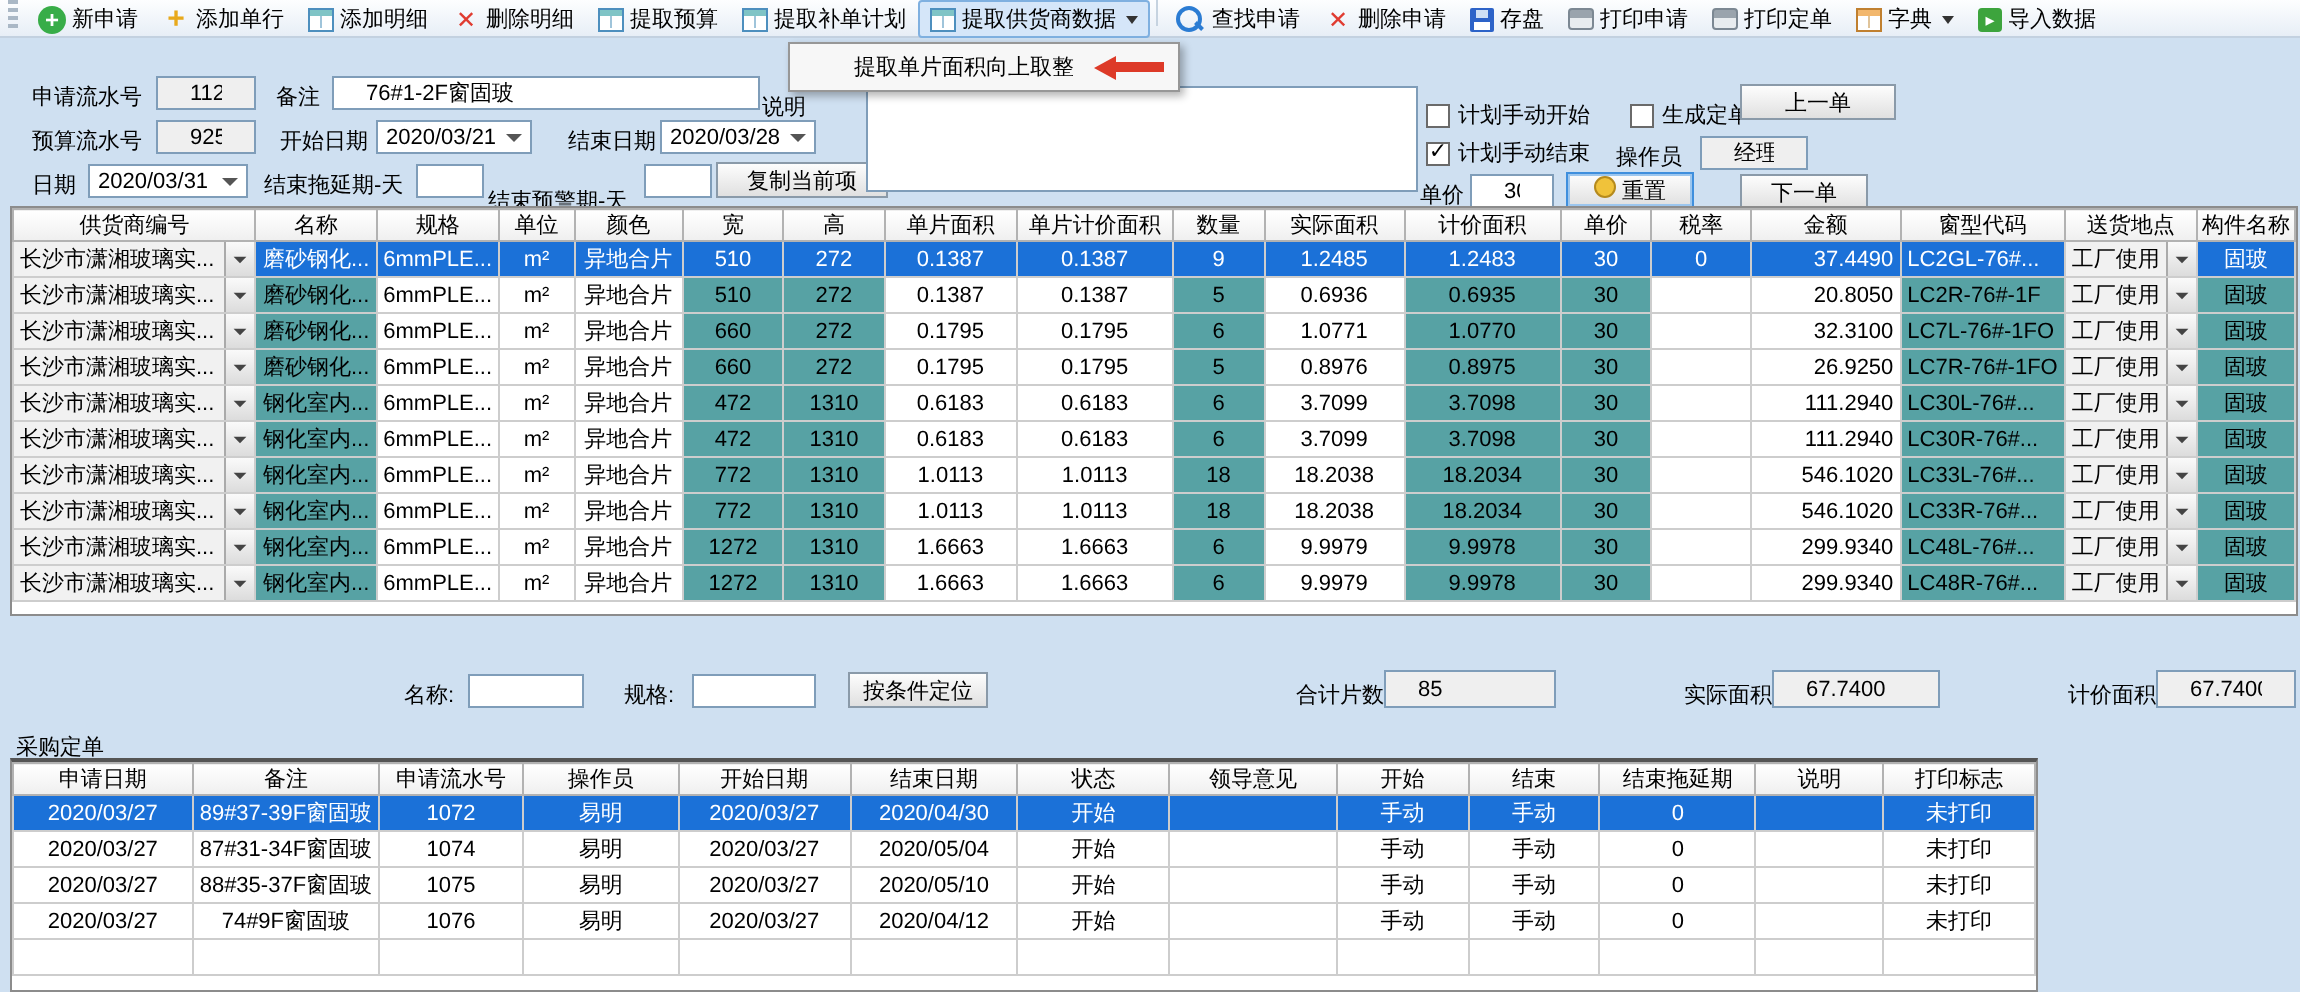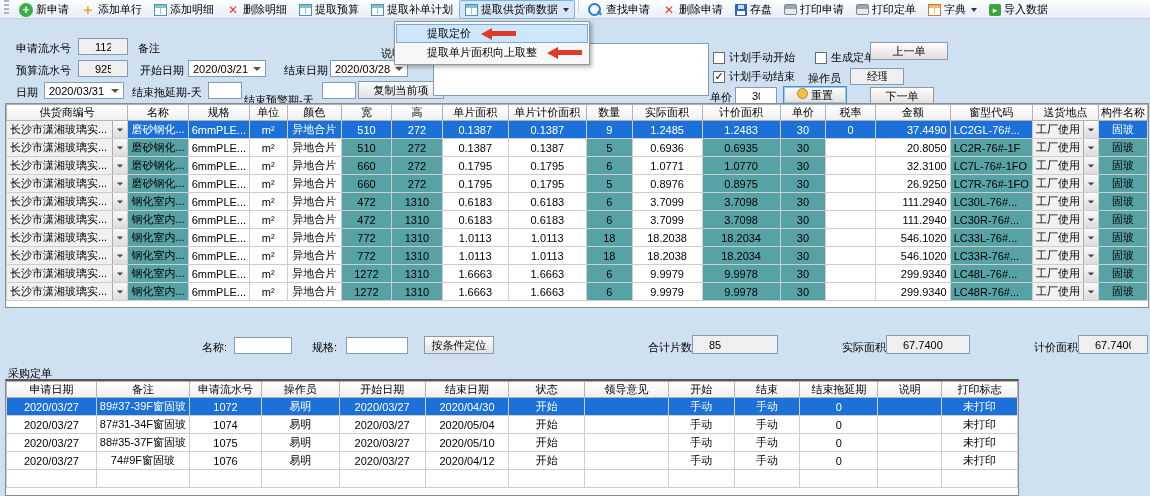--- a/index.html
+++ b/index.html
@@ -163,20 +163,21 @@
         <span class="ic ic-import"></span>
         <span>导入数据</span>
       </div>
     </div>
 
   <div class="form-panel">
 
     <div class="fl" style="left:16px;top:22px">申请流水号</div>
     <input class="fi ro" style="left: 78px; top: 19px; width: 50px;" readonly="" value="1121">
     <div class="fl" style="left:138px;top:22px">备注</div>
+    <input class="fi" style="left: 166px; top: 19px; width: 214px;" value="76#1-2F窗固玻">
 
     <div class="fl" style="left:16px;top:44px">预算流水号</div>
     <input class="fi ro" style="left: 78px; top: 41px; width: 50px;" readonly="" value="9252">
     <div class="fl" style="left:140px;top:44px">开始日期</div>
     <div class="combo" style="left:188px;top:41px;width:78px">
       <span>2020/03/21</span>
       <span class="tri"></span>
     </div>
     <div class="fl" style="left:284px;top:44px">结束日期</div>
     <div class="combo" style="left:330px;top:41px;width:78px">
@@ -215,27 +216,20 @@
 
     <div class="fl" style="left:710px;top:71px">单价</div>
     <input class="fi" style="left: 735px; top: 68px; width: 42px;" value="30">
     <button class="btn focus" style="left:783px;top:67px;width:64px"><span class="gear"></span><span>重置</span></button>
 
     <button class="btn" style="left:870px;top:23px;width:78px">上一单</button>
     <button class="btn" style="left:870px;top:68px;width:64px">下一单</button>
   </div>
 
   <div class="menu" id="menu">
-      <div class="menu-item hl">
-        <span>提取定价</span>
-        <span class="red-arrow">
-          <span class="head"></span>
-          <span class="tail"></span>
-        </span>
-      </div>
       <div class="menu-item">
         <span>提取单片面积向上取整</span>
         <span class="red-arrow">
           <span class="head"></span>
           <span class="tail"></span>
         </span>
       </div>
     </div>
 
   <div class="grid-wrap" style="left:5px;top:103px;width:1144px;height:205px">

